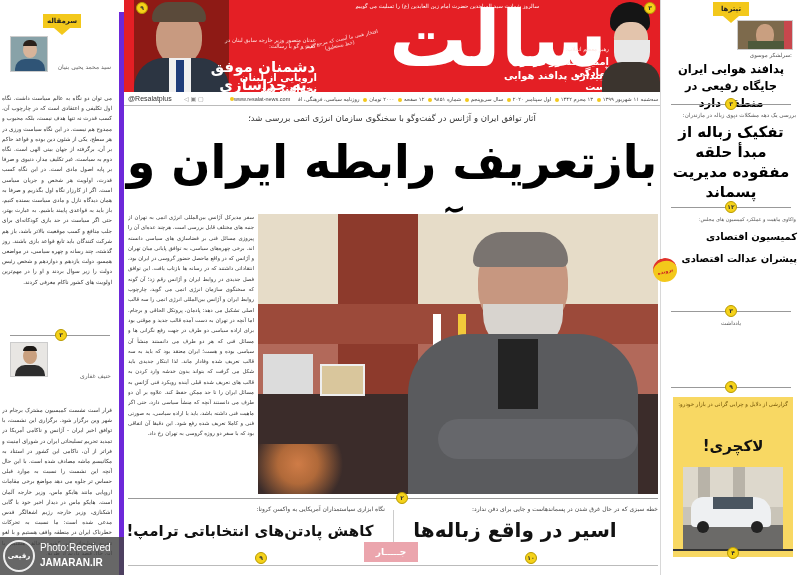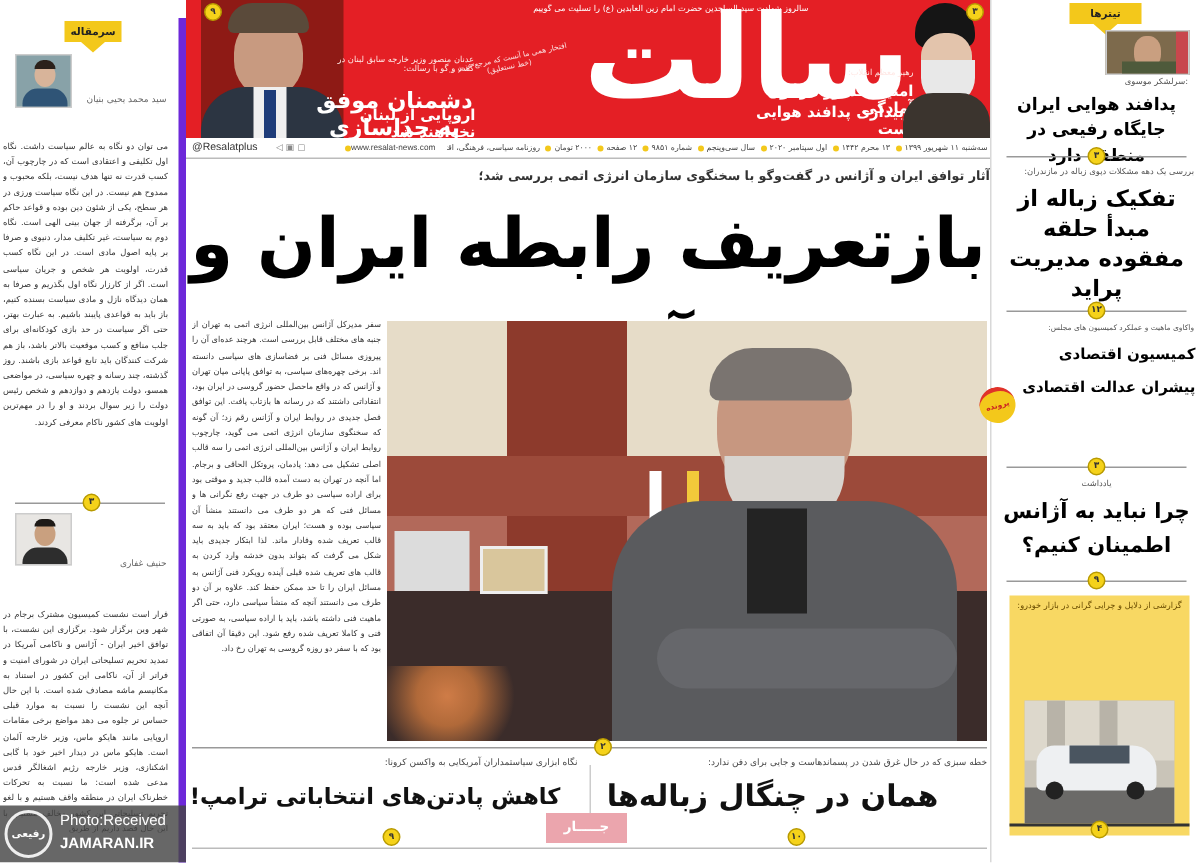--- a/index.html
+++ b/index.html
@@ -113,21 +113,21 @@
     <span>۱۳ محرم ۱۴۴۲</span><span class="dot"></span>
     <span>اول سپتامبر ۲۰۲۰</span><span class="dot"></span>
     <span>سال سی‌وپنجم</span><span class="dot"></span>
     <span>شماره ۹۸۵۱</span><span class="dot"></span>
     <span>۱۲ صفحه</span><span class="dot"></span>
     <span>۲۰۰۰ تومان</span><span class="dot"></span>
     <span>روزنامه سیاسی، فرهنگی، اقتصادی و اجتماعی صبح ایران</span>
   </div>
 </div>
 
-<div id="kicker" class="abs rtl" style="text-align:right;font-weight:bold;">آثار توافق ایران و آژانس در گفت‌وگو با سخنگوی سازمان انرژی اتمی بررسی شد؛</div>
+<div id="kicker" class="abs rtl" style="text-align:center;">آثار توافق ایران و آژانس در گفت‌وگو با سخنگوی سازمان انرژی اتمی بررسی شد؛</div>
 <div id="headline" class="abs rtl" style="text-align:center;">بازتعریف رابطه ایران و آژانس</div>
 
 <div class="abs rtl body-text" style="left:128px;top:212px;width:126px;height:262px;overflow:hidden;font-size:5.4px;line-height:10.3px;">سفر مدیرکل آژانس بین‌المللی انرژی اتمی به تهران از جنبه های مختلف قابل بررسی است. هرچند عده‌ای آن را پیروزی مسائل فنی بر فضاسازی های سیاسی دانسته اند. برخی چهره‌های سیاسی، به توافق پایانی میان تهران و آژانس که در واقع ماحصل حضور گروسی در ایران بود، انتقاداتی داشتند که در رسانه ها بازتاب یافت. این توافق فصل جدیدی در روابط ایران و آژانس رقم زد؛ آن گونه که سخنگوی سازمان انرژی اتمی می گوید، چارچوب روابط ایران و آژانس بین‌المللی انرژی اتمی را سه قالب اصلی تشکیل می دهد: پادمان، پروتکل الحاقی و برجام. اما آنچه در تهران به دست آمده قالب جدید و موقتی بود برای اراده سیاسی دو طرف در جهت رفع نگرانی ها و مسائل فنی که هر دو طرف می دانستند منشأ آن سیاسی بوده و هست؛ ایران معتقد بود که باید به سه قالب تعریف شده وفادار ماند. لذا ابتکار جدیدی باید شکل می گرفت که بتواند بدون خدشه وارد کردن به قالب های تعریف شده قبلی آینده رویکرد فنی آژانس به مسائل ایران را تا حد ممکن حفظ کند. علاوه بر آن دو طرف می دانستند آنچه که منشأ سیاسی دارد، حتی اگر ماهیت فنی داشته باشد، باید با اراده سیاسی، به صورتی فنی و کاملا تعریف شده رفع شود. این دقیقا آن اتفاقی بود که با سفر دو روزه گروسی به تهران رخ داد.</div>
 
 <div id="main-photo" class="abs">
   <div style="position:absolute;left:0;top:0;width:400px;height:90px;background:#e6dcc8;"></div>
   <div style="position:absolute;left:80px;top:0;width:80px;height:180px;background:#8d3a2c;"></div>
   <div style="position:absolute;left:0;top:90px;width:400px;height:40px;background:#9c4a3a;"></div>
   <div style="position:absolute;left:0;top:180px;width:400px;height:100px;background:#3b2c2a;"></div>
   <div style="position:absolute;left:5px;top:140px;width:50px;height:40px;background:#dcdcdc;"></div>
@@ -140,63 +140,63 @@
   <div style="position:absolute;left:225px;top:90px;width:80px;height:50px;border-radius:0 0 40px 40px;background:#d8d4cf;"></div>
   <div style="position:absolute;left:150px;top:120px;width:230px;height:160px;border-radius:60px 60px 0 0;background:#5a5b5e;"></div>
   <div style="position:absolute;left:240px;top:125px;width:40px;height:70px;background:#232323;"></div>
   <div style="position:absolute;left:180px;top:205px;width:200px;height:40px;border-radius:20px;background:#66676b;"></div>
   <div style="position:absolute;left:0;top:230px;width:120px;height:50px;background:radial-gradient(circle at 40px 20px,#e98a4c 0,#c5743c 20px,transparent 45px);opacity:.85;"></div>
 </div>
 <div class="divider" style="left:128px;top:498px;width:530px;"></div>
 <div class="page-badge" style="left:396px;top:492px;">۲</div>
 
 <div class="abs rtl" style="left:400px;top:505px;width:258px;font-size:6px;color:#444;">خطه سبزی که در حال غرق شدن در پسماندهاست و جایی برای دفن ندارد:</div>
-<div class="abs rtl" style="left:400px;top:518px;width:230px;font-size:20px;font-weight:bold;text-align:center;">همان در چنگال زباله‌ها</div>
+<div class="abs rtl" style="left:400px;top:518px;width:230px;font-size:20px;font-weight:bold;text-align:center;">اسیر در واقع زباله‌ها</div>
 <div class="page-badge" style="left:525px;top:552px;">۱۰</div>
 
 <div class="abs" style="left:393px;top:510px;width:1px;height:45px;background:#ccc;"></div>
 
 <div class="abs rtl" style="left:130px;top:505px;width:255px;font-size:6px;color:#444;">نگاه ابزاری سیاستمداران آمریکایی به واکسن کرونا:</div>
 <div class="abs rtl" style="left:120px;top:522px;width:260px;font-size:15px;font-weight:bold;text-align:center;">کاهش پادتن‌های انتخاباتی ترامپ!</div>
 <div class="page-badge" style="left:255px;top:552px;">۹</div>
 
 <div class="abs" style="left:364px;top:542px;width:54px;height:20px;background:#eba5ad;color:#fff;font-size:9px;font-weight:bold;text-align:center;line-height:20px;">جـــــار</div>
 <div class="divider" style="left:128px;top:565px;width:530px;background:#bbb;"></div>
 
 <div id="right-col" class="abs">
-  <div class="yellow-tag" style="left:52px;top:2px;width:48px;">تیترها</div>
+  <div class="yellow-tag" style="left:52px;top:2px;width:36px;">تیترها</div>
 
   <div class="photo-box" style="left:76px;top:20px;width:56px;height:30px;background:#7d6a4c;">
     <div style="position:absolute;left:18px;top:3px;width:18px;height:22px;border-radius:45%;background:#c99f80;"></div>
     <div style="position:absolute;left:10px;top:20px;width:36px;height:12px;background:#4e5a3b;"></div>
     <div style="position:absolute;right:0;top:0;width:8px;height:30px;background:#c8474d;"></div>
   </div>
   <div class="abs rc-sub" style="right:8px;top:52px;width:120px;">سرلشکر موسوی:</div>
   <div class="abs rc-head rtl" style="left:6px;top:61px;width:128px;font-size:11.5px;line-height:17px;text-align:center;">پدافند هوایی ایران جایگاه رفیعی در منطقه دارد</div>
   <div class="divider" style="left:10px;top:104px;width:120px;"></div>
   <div class="page-badge" style="left:64px;top:98px;">۳</div>
 
   <div class="abs rc-sub rtl" style="right:4px;top:112px;width:132px;">بررسی یک دهه مشکلات دپوی زباله در مازندران:</div>
-  <div class="abs rc-head rtl" style="left:4px;top:122px;width:132px;font-size:15px;line-height:20px;text-align:center;">تفکیک زباله از مبدأ حلقه مفقوده مدیریت پراید</div>
+  <div class="abs rc-head rtl" style="left:4px;top:122px;width:132px;font-size:15px;line-height:20px;text-align:center;">تفکیک زباله از مبدأ حلقه مفقوده مدیریت پسماند</div>
   <div class="divider" style="left:10px;top:207px;width:120px;"></div>
   <div class="page-badge" style="left:64px;top:201px;">۱۲</div>
 
   <div class="abs rc-sub rtl" style="right:4px;top:216px;width:132px;font-size:5px;">واکاوی ماهیت و عملکرد کمیسیون های مجلس:</div>
   <div class="abs rc-head rtl" style="left:20px;top:226px;width:116px;font-size:10px;line-height:22px;text-align:right;">کمیسیون اقتصادی پیشران عدالت اقتصادی</div>
   <div class="abs" style="left:-8px;top:258px;width:24px;height:24px;border-radius:50%;background:#f3c81b;border-top:3px solid #e0322a;color:#c22;font-size:5px;font-weight:bold;line-height:20px;text-align:center;transform:rotate(-15deg);">پرونده</div>
   <div class="divider" style="left:10px;top:311px;width:120px;"></div>
   <div class="page-badge" style="left:64px;top:305px;">۳</div>
 
   <div class="abs rc-sub" style="left:0;top:320px;width:140px;text-align:center;">یادداشت</div>
-  <div class="abs rc-head rtl" style="left:6px;top:330px;width:128px;font-size:14px;line-height:23px;text-align:center;">چرا نباید به آژانس اطمینان کنیم؟</div>
   <div class="divider" style="left:10px;top:387px;width:120px;"></div>
   <div class="page-badge" style="left:64px;top:381px;">۹</div>
 
   <div class="abs" style="left:12px;top:397px;width:120px;height:160px;background:#f8d863;">
     <div class="rtl" style="position:absolute;left:4px;top:3px;width:112px;font-size:5.5px;color:#6b4d00;text-align:center;line-height:8px;">گزارشی از دلایل و چرایی گرانی در بازار خودرو:</div>
+    <div style="position:absolute;left:0;top:40px;width:120px;font-size:15px;font-weight:bold;text-align:center;direction:rtl;">لاکچری!</div>
     <div style="position:absolute;left:10px;top:70px;width:100px;height:82px;background:#c9c4b8;overflow:hidden;">
       <div style="position:absolute;left:0;top:0;width:100px;height:40px;background:#ddd8cc;"></div>
       <div style="position:absolute;left:15px;top:0;width:12px;height:40px;background:#b8b3a8;"></div>
       <div style="position:absolute;left:50px;top:0;width:12px;height:40px;background:#b8b3a8;"></div>
       <div style="position:absolute;left:0;top:58px;width:100px;height:24px;background:#6b6a68;"></div>
       <div style="position:absolute;left:8px;top:30px;width:80px;height:30px;border-radius:12px 16px 4px 4px;background:#eef0f2;"></div>
       <div style="position:absolute;left:30px;top:30px;width:40px;height:12px;background:#4a5560;"></div>
       <div style="position:absolute;left:14px;top:54px;width:12px;height:12px;border-radius:50%;background:#222;"></div>
       <div style="position:absolute;left:68px;top:54px;width:12px;height:12px;border-radius:50%;background:#222;"></div>
     </div>

